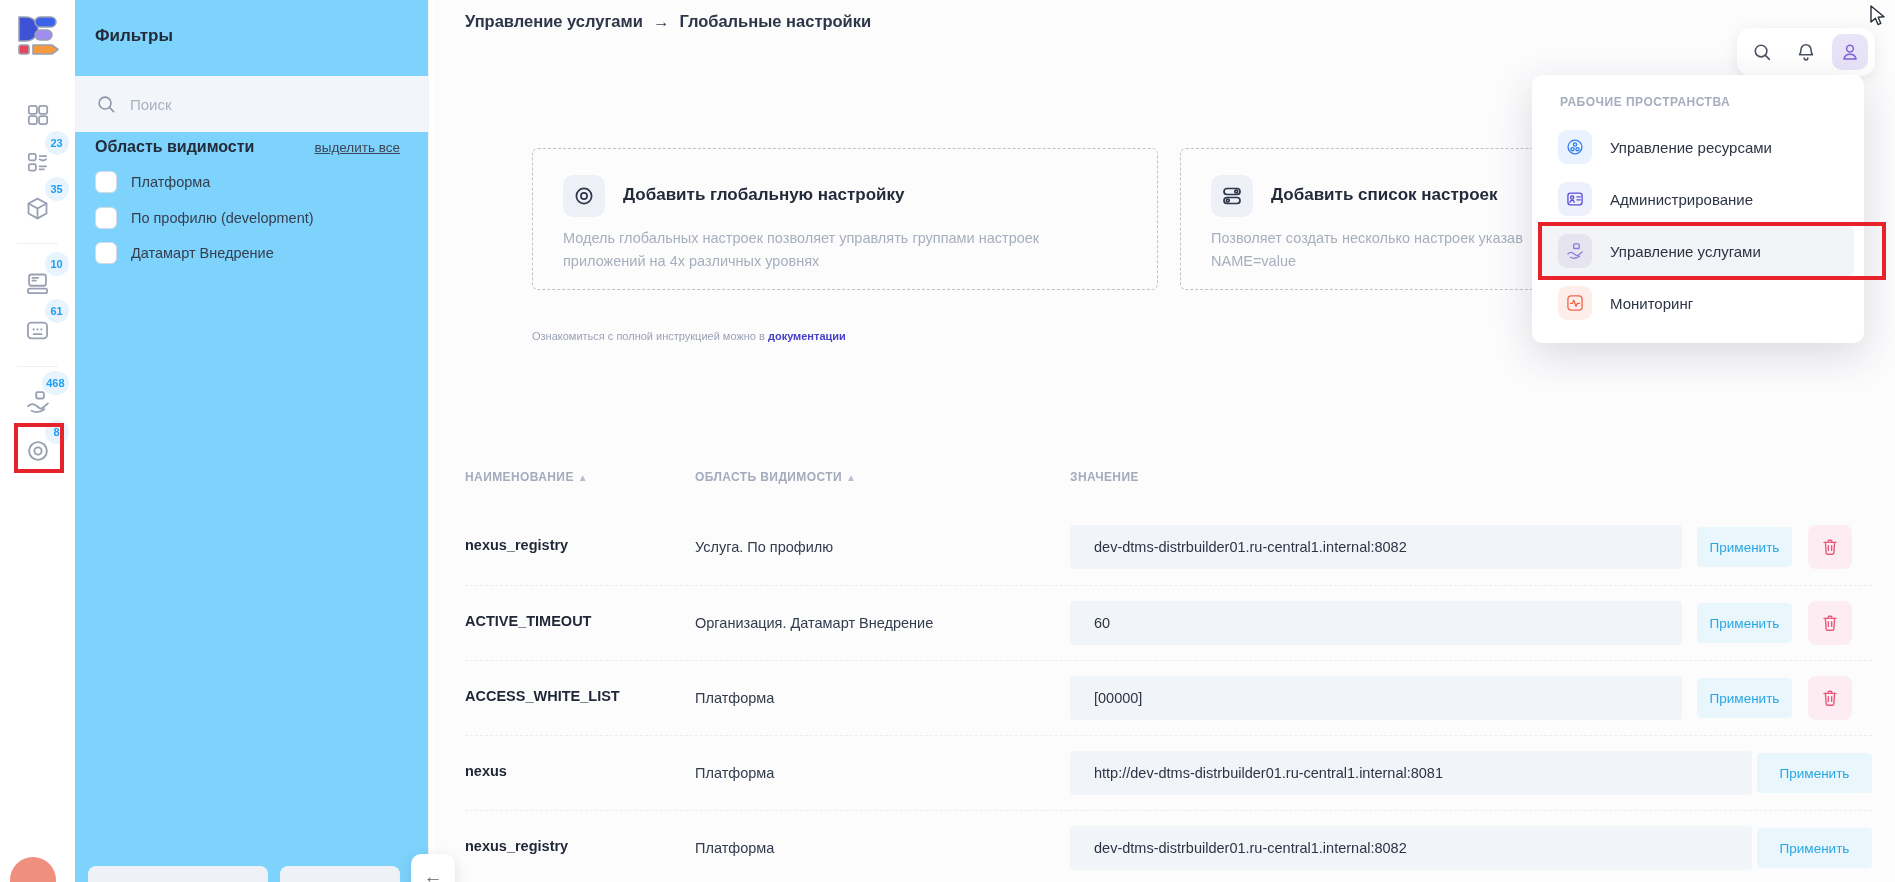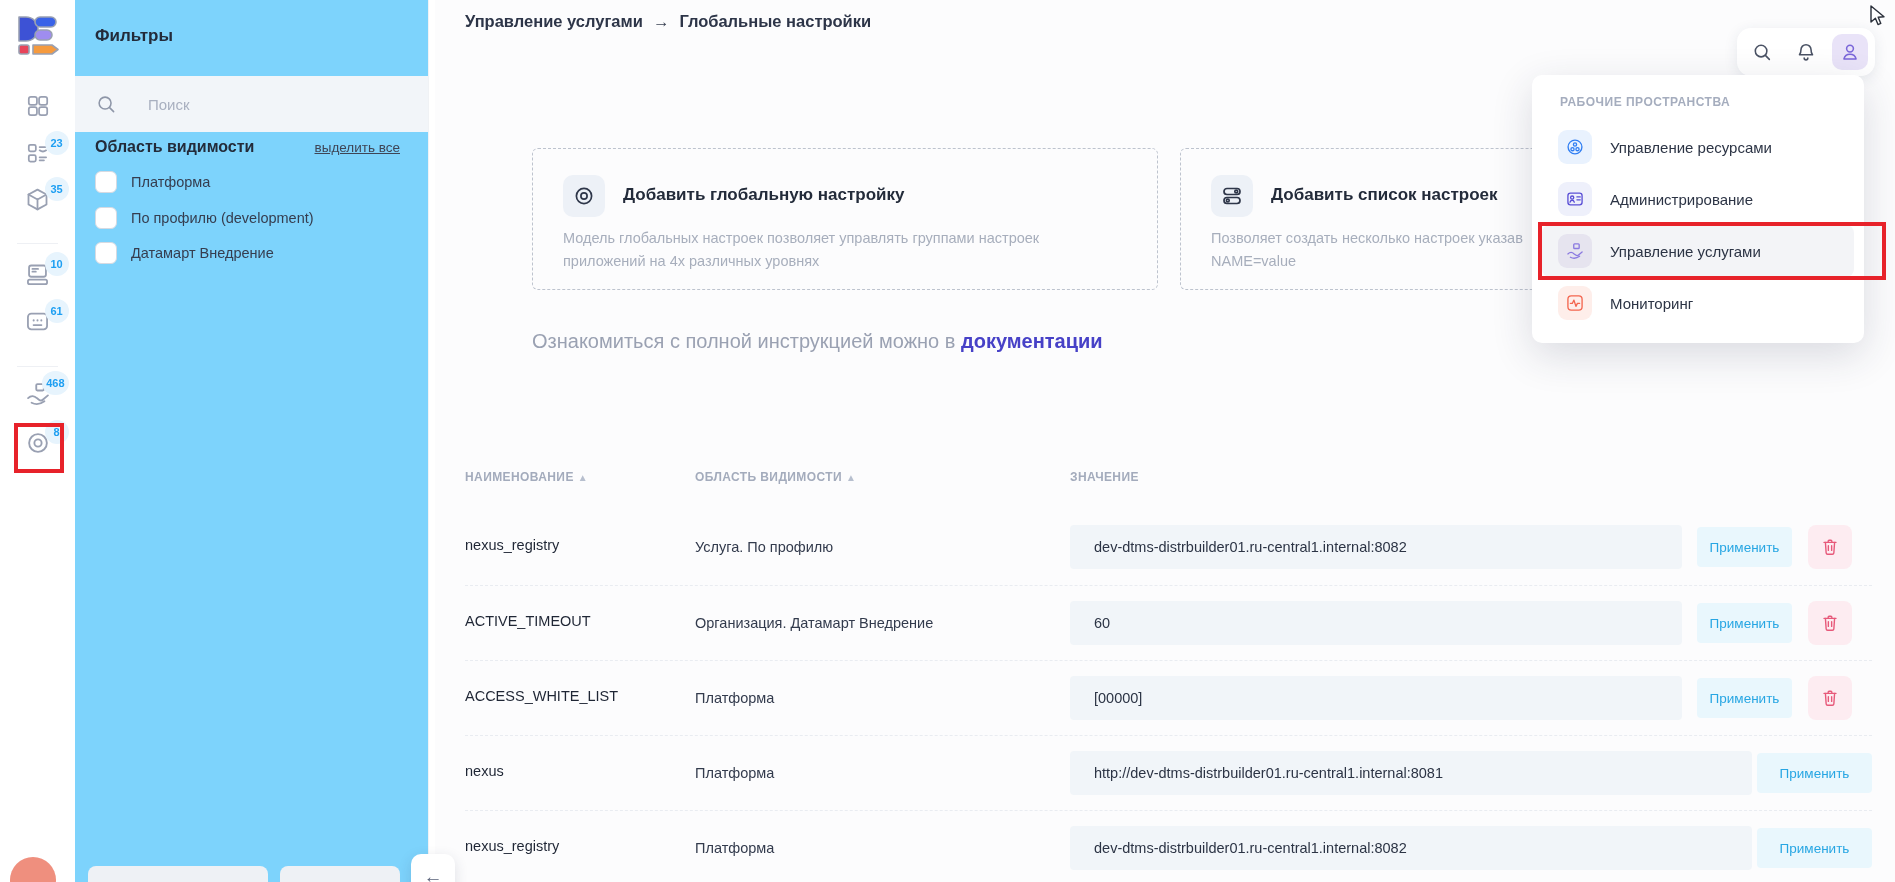--- a/index.html
+++ b/index.html
@@ -2,30 +2,30 @@
 <html><head>
 <meta charset="utf-8">
 <style>
 *{box-sizing:border-box;margin:0;padding:0}
 html,body{width:1895px;height:882px}
 body{position:relative;overflow:hidden;background:#fff;font-family:"Liberation Sans","DejaVu Sans",sans-serif;color:#2b3346}
 
 
 .rail{position:absolute;left:0;top:0;width:75px;height:100%;background:#fff;z-index:6}
 .logo{position:absolute;left:11px;top:10px;width:52px;height:52px}
-.rail-item{position:absolute;left:50%;transform:translateX(-50%);width:46px;height:44px;display:flex;justify-content:center;cursor:pointer}
+.rail-item{position:absolute;left:50%;transform:translateX(-50%);width:46px;height:44px;display:flex;align-items:center;justify-content:center;cursor:pointer}
 .badge{position:absolute;top:-9px;right:-8px;min-width:24px;height:24px;border-radius:50%;background:#e7f4fd;color:#1e9ff2;font-size:11px;font-weight:bold;display:flex;align-items:center;justify-content:center;padding:0 4px}
 .rail-div{position:absolute;left:17px;width:41px;height:1px;background:#eef0f4}
 .avatar{position:absolute;left:10px;top:857px;width:46px;height:46px;border-radius:50%;background:#ef8f7e}
 .rail svg{stroke:#99a0b2;fill:none;stroke-width:1.6;stroke-linecap:round;stroke-linejoin:round}
 
 
 .filters{position:absolute;left:69px;top:0;width:360px;height:100%;background:#7dd3fc;border-left:1px solid #7f1d1d;border-right:1px solid #f0f2f5;z-index:4}
 .filters-title{position:absolute;left:25px;top:26px;font-size:17px;font-weight:bold;color:#232b3a}
-.search{position:absolute;left:0;top:76px;width:100%;height:56px;background:#f2f5f9;display:flex;align-items:center;padding-left:25px;gap:31px}
+.search{position:absolute;left:0;top:76px;width:100%;height:56px;background:#f2f5f9;display:flex;align-items:center;padding-left:25px;gap:13px}
 .search svg{stroke:#8e96a8;fill:none;stroke-width:1.7;stroke-linecap:round}
 .search input{border:none;background:transparent;outline:none;font-size:15px;color:#333b4d;width:240px;font-family:inherit}
 .search input::placeholder{color:#a9b0c0}
 .scope-head{position:absolute;left:25px;right:28px;top:138px;display:flex;justify-content:space-between;align-items:baseline}
 .scope-title{font-size:16px;font-weight:bold;color:#232b3a}
 .select-all{font-size:13.5px;color:#3e4556;text-decoration:underline;cursor:pointer}
 .chk-row{position:absolute;left:25px;display:flex;align-items:center;gap:14px}
 .chk{width:22px;height:22px;border:1.5px solid #d6dae2;border-radius:6px;background:#fff;cursor:pointer;flex:none}
 .chk-label{font-size:14.5px;color:#353d4f}
 .skel{position:absolute;top:866px;height:40px;border-radius:8px;background:#eef1f5}
@@ -43,30 +43,30 @@
 .tb-btn.active svg{stroke:#7a66d9}
 
 .card{position:absolute;top:148px;height:142px;border:1.5px dashed #bdc3ce;border-radius:6px;cursor:pointer}
 .card1{left:97px;width:626px}
 .card2{left:745px;width:628px}
 .card-icon{position:absolute;left:30px;top:26px;width:42px;height:42px;border-radius:10px;background:#edf1f7;display:flex;align-items:center;justify-content:center}
 .card-icon svg{stroke:#2e3649;fill:none;stroke-width:1.7;stroke-linecap:round;stroke-linejoin:round}
 .card-title{position:absolute;left:90px;top:36px;font-size:17px;font-weight:bold;color:#232b3a}
 .card-desc{position:absolute;left:30px;top:78px;font-size:14.5px;line-height:23px;color:#a7aebc}
 
-.doc{position:absolute;left:97px;top:330px;font-size:20px;color:#9aa1b2}
+.doc{position:absolute;left:97px;top:330px;font-size:11px;color:#9aa1b2}
 .doc .doclink{color:#4741c7;font-weight:bold;cursor:pointer}
 
 
 .thead{position:absolute;top:470px;font-size:12px;font-weight:bold;color:#a3abbc;letter-spacing:.4px;cursor:pointer}
 .th-name{left:30px}.th-scope{left:260px}.th-value{left:635px;cursor:default}
 .sort{color:#b7bfce;font-size:10px;margin-left:4px}
 .trow{position:absolute;left:30px;right:23px;height:75px}
 .trow.sep{border-top:1px dashed #e9ecf1}
-.cell-name{position:absolute;left:0;top:27px;font-size:14.5px;font-weight:normal;color:#1f2635}
+.cell-name{position:absolute;left:0;top:27px;font-size:14.5px;font-weight:bold;color:#1f2635}
 .cell-scope{position:absolute;left:230px;top:29px;font-size:14.5px;color:#333b4d}
 .cell-value{position:absolute;left:605px;top:15px;height:44px;border:none;border-radius:4px;background:#f1f5f9;padding-left:24px;font-size:14.5px;color:#2c3445;font-family:inherit;outline:none}
 .row-a .cell-value{width:612px}
 .row-b .cell-value{width:682px}
 .apply{position:absolute;top:17px;height:40px;border:none;border-radius:4px;background:#e9f7fd;color:#27a6e3;font-size:13.5px;display:flex;align-items:center;justify-content:center;cursor:pointer;font-family:inherit}
 .row-a .apply{left:1232px;width:95px}
 .row-b .apply{left:1292px;width:115px}
 .del{position:absolute;left:1343px;top:15px;width:44px;height:44px;border:none;border-radius:8px;background:#fdecf1;display:flex;align-items:center;justify-content:center;cursor:pointer}
 .del svg{stroke:#e7597a;fill:none;stroke-width:1.5;stroke-linecap:round;stroke-linejoin:round}
 

